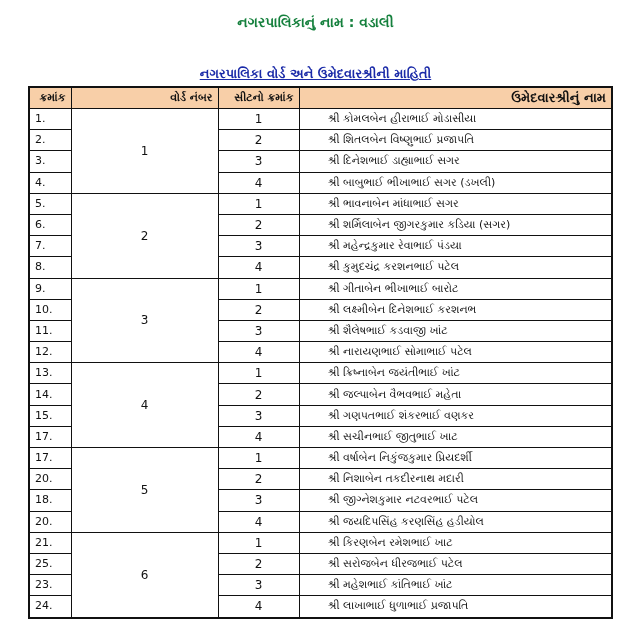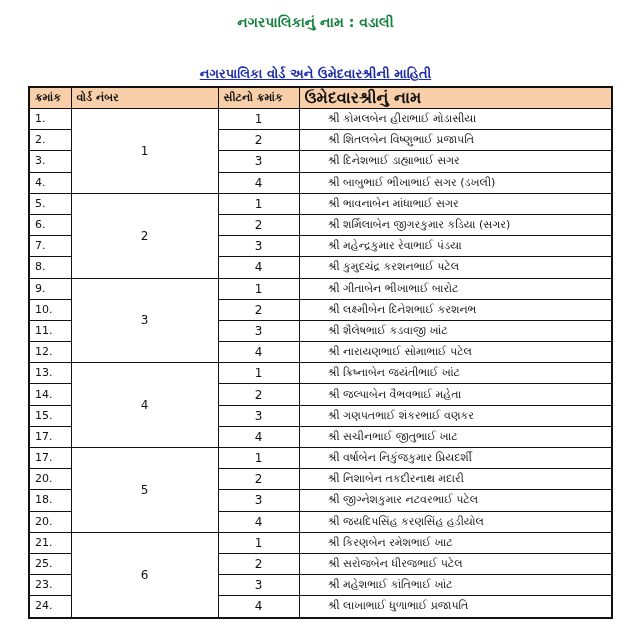--- a/index.html
+++ b/index.html
@@ -5,22 +5,22 @@
   html, body { margin: 0; padding: 0; background: #ffffff; }
   body { width: 631px; height: 639px; position: relative; overflow: hidden;
          font-family: "DejaVu Sans", sans-serif; color: #111; }
   .title { position: absolute; top: 14px; left: 0; width: 631px; text-align: center;
            font-size: 14px; font-weight: bold; color: #15803d; }
   .subtitle { position: absolute; top: 44px; left: 0; width: 631px; text-align: center;
               font-size: 13px; font-weight: bold; color: #1a2aa8; text-decoration: underline; margin-top: 22px; }
   table { position: absolute; top: 86px; left: 28px; width: 583px; border-collapse: collapse;
           border: 2px solid #111; table-layout: fixed; }
   th, td { border: 1.5px solid #111; padding: 0 5px; height: 20.2px; font-size: 11px; line-height: 20px; white-space: nowrap; overflow: hidden; }
-  th { background: #f8cfa8; font-weight: bold; text-align: left; height: 20px; }
-  th.c-name { font-size: 16px; }
+  th { background: #f8cfa8; font-weight: bold; text-align: right; height: 20px; }
+  th.c-name { font-size: 13px; }
   td.c-sr { text-align: left; }
   td.c-ward { text-align: center; vertical-align: middle; font-size: 12px; }
   td.c-seat { text-align: center; font-size: 12px; }
   td.c-name { text-align: left; padding-left: 28px; }
   col.w1 { width: 42px; } col.w2 { width: 147px; } col.w3 { width: 81px; } col.w4 { width: 313px; }
 </style>
 </head>
 <body>
 
 <div class="title">નગરપાલિકાનું નામ : વડાલી</div>

